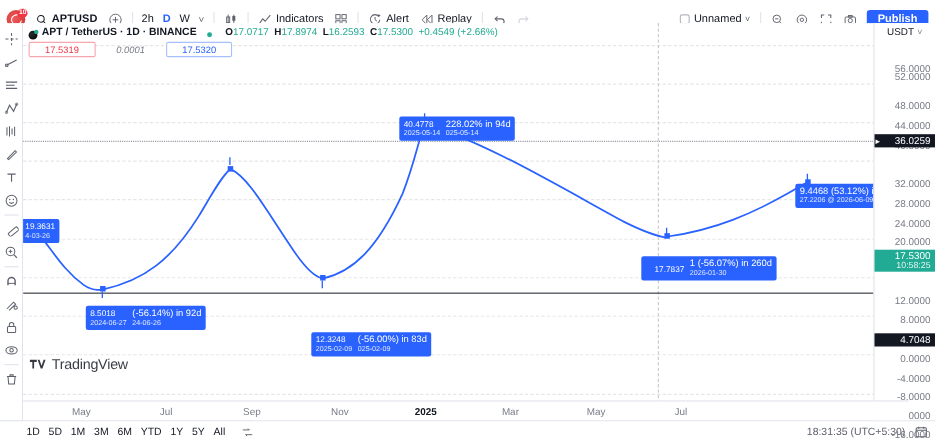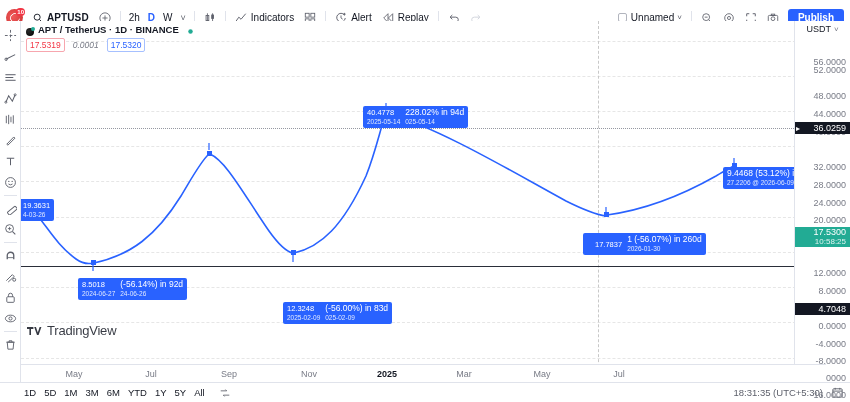--- a/index.html
+++ b/index.html
@@ -102,21 +102,21 @@
     content: ""; position: absolute; right: -1px; top: -1px;
     width: 4px; height: 4px; border-radius: 50%; background: #22ab94;
   }
   .legend-title { font-weight: bold; font-size: 9.5px; }
   .eye { margin-left: 3px; color: #22ab94; }
   .ohlc { display: flex; gap: 5px; font-size: 9px; margin-left: 6px; }
   .ohlc .lbl { color: #131722; font-weight: bold; }
   .ohlc .grn { color: #22ab94; }
   .legend-row2 { display: flex; gap: 4px; margin-top: 2px; align-items: center; }
   .pill {
-    border: 1px solid; border-radius: 2px; padding: 0 3px;
+    border: 1px solid; border-radius: 2px; padding: 0 14px;
     font-size: 8.5px; line-height: 12px;
   }
   .pill.red { border-color: #f7a6ae; color: #f23645; background: #fff; }
   .pill.blue { border-color: #a6c0ff; color: #2962ff; background: #fff; }
   .pill.plain { color: #787b86; border-color: transparent; font-style: italic; }
 
   
   .pricescale {
     position: absolute; right: 0; top: 21px; width: 56px; height: 361px;
     background: #fff; border-left: 1px solid #e0e3eb; z-index: 5;
@@ -573,20 +573,27 @@
     </div>
 
     <div class="legend">
       <div class="legend-row1">
         <span class="legend-dot"></span>
         <span class="legend-title">APT / TetherUS · 1D · BINANCE</span>
         <span class="eye ic">
           <svg width="9" height="9" viewBox="0 0 12 12">
               <circle cx="6" cy="6" r="3" fill="#22ab94"></circle>
             </svg>
+        </span>
+        <span class="ohlc">
+          <span><span class="lbl">O</span><span class="grn">17.0717</span></span>
+          <span><span class="lbl">H</span><span class="grn">17.8974</span></span>
+          <span><span class="lbl">L</span><span class="grn">16.2593</span></span>
+          <span><span class="lbl">C</span><span class="grn">17.5300</span></span>
+          <span class="grn">+0.4549 (+2.66%)</span>
         </span>
       </div>
       <div class="legend-row2">
         <span class="pill red">17.5319</span>
         <span class="pill plain">0.0001</span>
         <span class="pill blue">17.5320</span>
       </div>
     </div>
 
     <div class="watermark">

